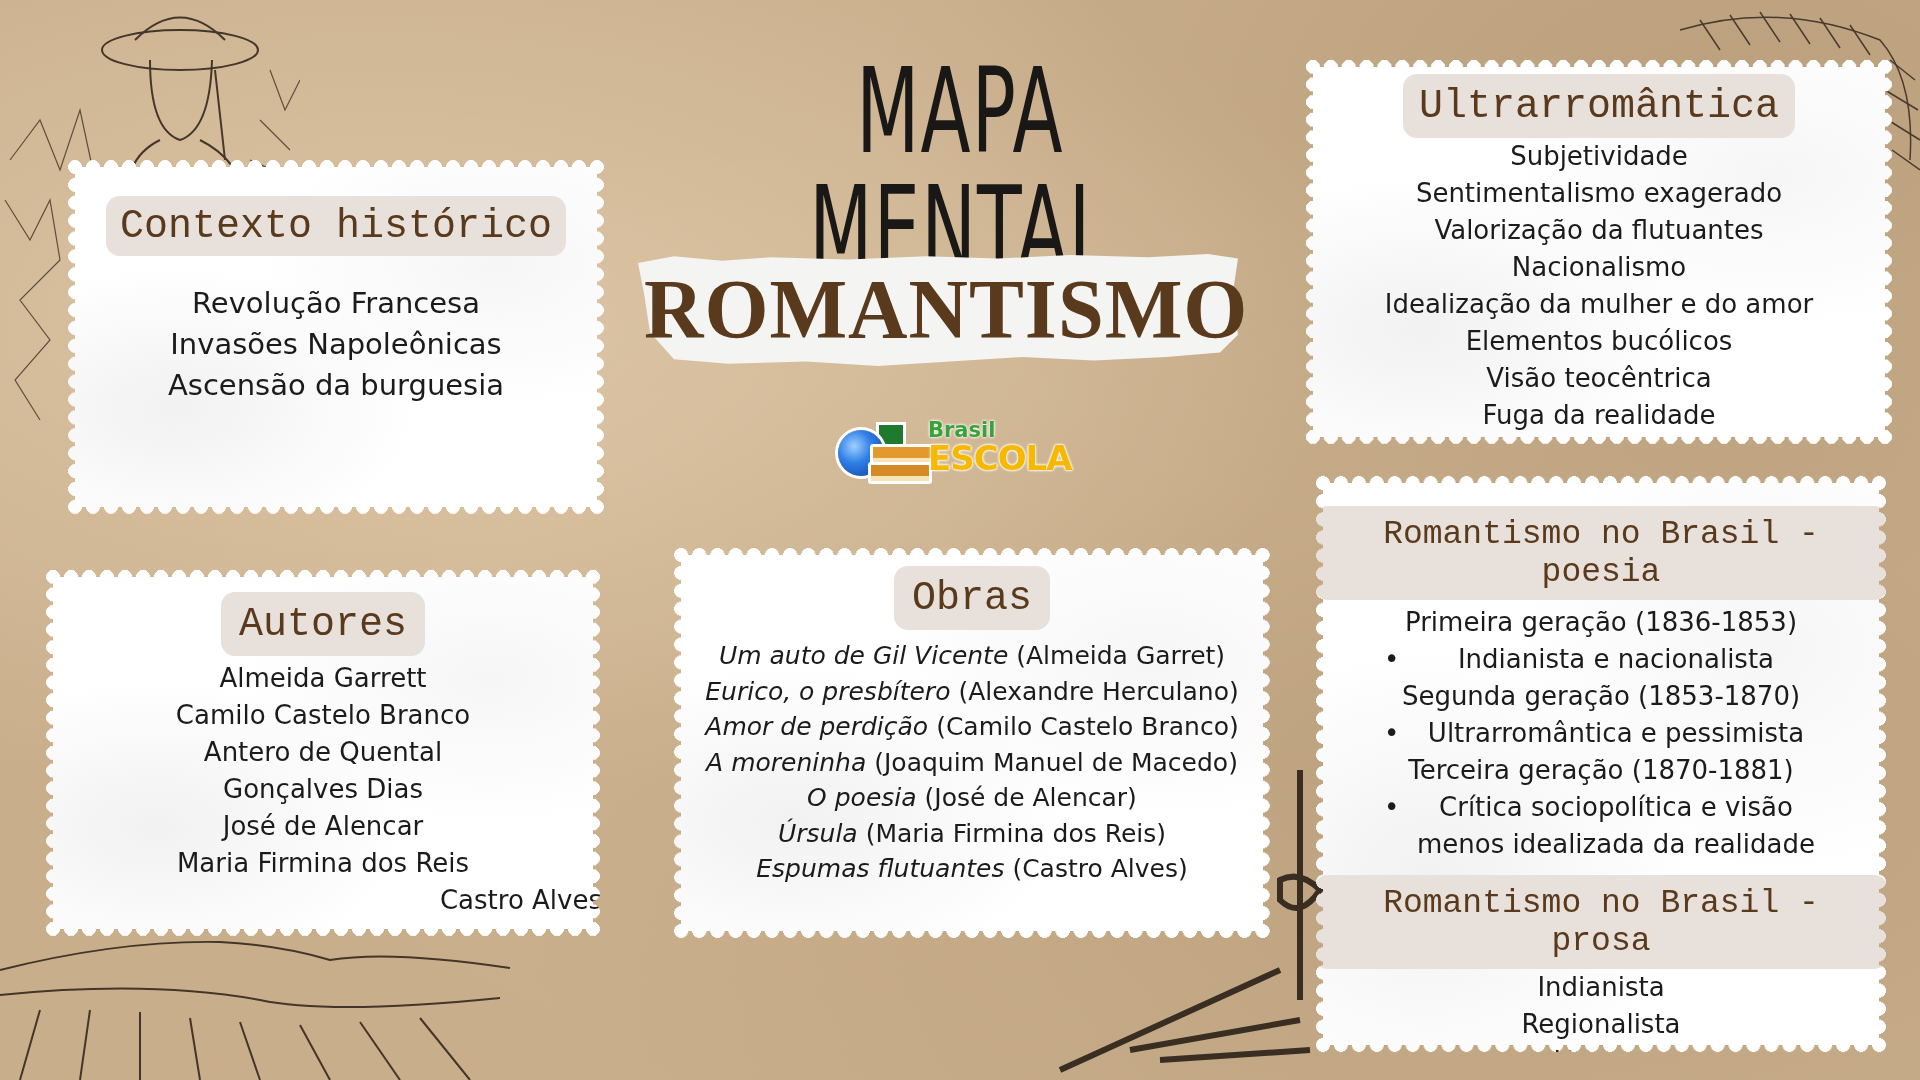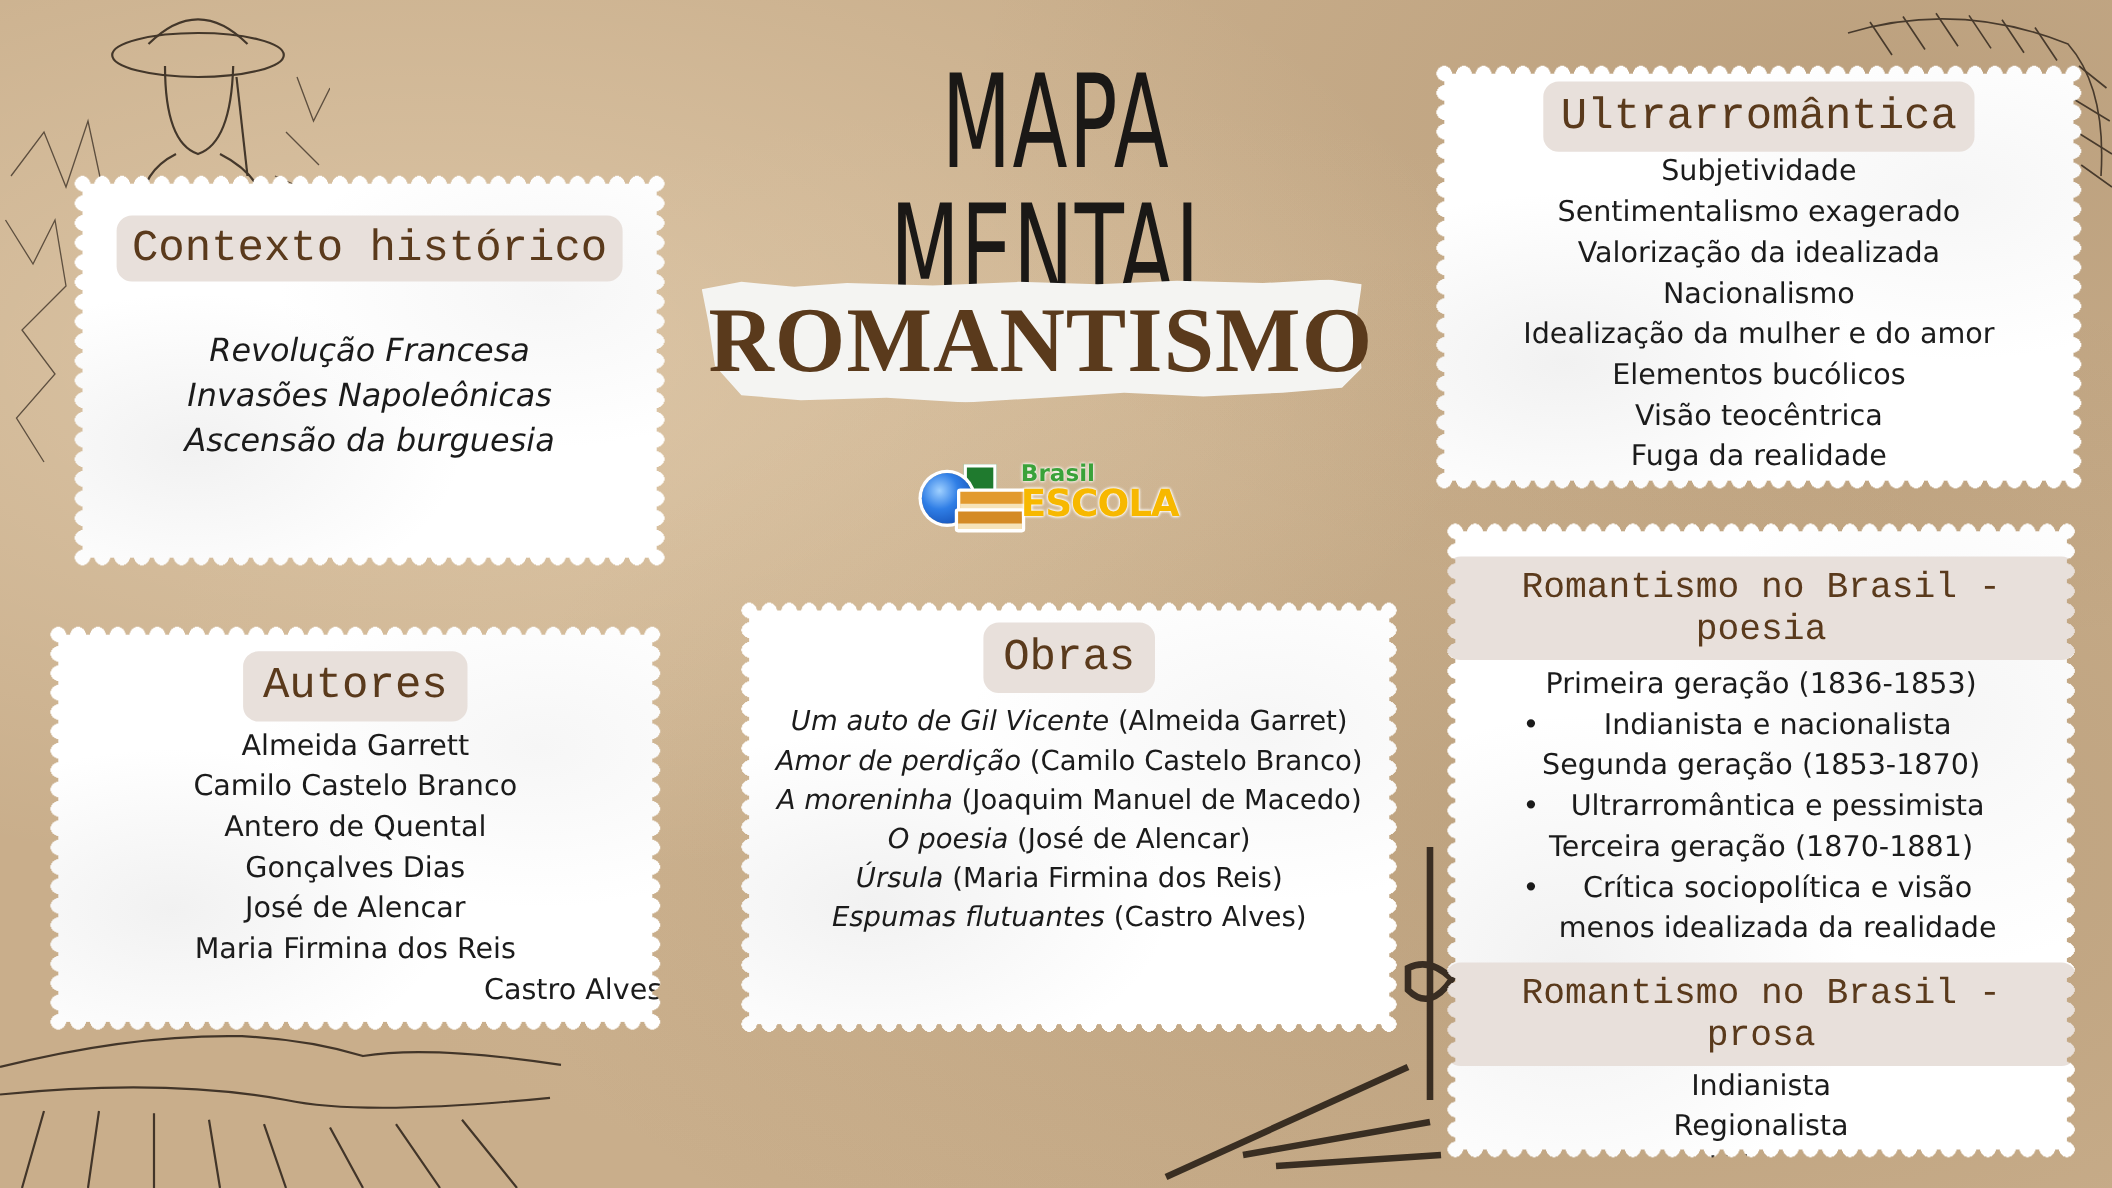--- a/index.html
+++ b/index.html
@@ -119,21 +119,21 @@
   <div class="abs green"></div>
   <div class="abs globe"></div>
   <div class="abs book1"></div>
   <div class="abs book2"></div>
   <div class="abs brasil">Brasil</div>
   <div class="abs escola">ESCOLA</div>
 </div>
 
 <div class="card" style="left:66px;top:158px;width:540px;height:358px;padding-top:38px;">
   <div class="pill" style="font-size:40px;">Contexto histórico</div>
-  <ul class="lines" style="margin-top:42px;font-style:italic;">
+  <ul class="lines" style="margin-top:27px;">
     <li style="font-size:29px;line-height:41px;">Revolução Francesa</li>
     <li style="font-size:29px;line-height:41px;">Invasões Napoleônicas</li>
     <li style="font-size:29px;line-height:41px;">Ascensão da burguesia</li>
   </ul>
 </div>
 
 <div class="card" style="left:44px;top:568px;width:558px;height:370px;padding-top:24px;">
   <div class="pill" style="font-size:40px;padding:10px 18px 8px;">Autores</div>
   <ul class="lines" style="margin-top:4px;">
     <li style="font-size:26px;line-height:37px;">Almeida Garrett</li>
@@ -143,34 +143,35 @@
     <li style="font-size:26px;line-height:37px;">José de Alencar</li>
     <li style="font-size:26px;line-height:37px;">Maria Firmina dos Reis</li>
     <li style="font-size:26px;line-height:37px;text-align:right;">Castro Alves</li>
   </ul>
 </div>
 
 <div class="card" style="left:672px;top:546px;width:600px;height:394px;padding-top:20px;">
   <div class="pill" style="font-size:40px;padding:10px 18px 8px;">Obras</div>
   <ul class="lines" style="margin-top:8px;">
     <li style="font-size:25px;line-height:35.5px;"><i>Um auto de Gil Vicente</i> <span>(Almeida Garret)</span></li>
+    <li style="font-size:25px;line-height:35.5px;"><i>Eurico, o presbítero</i> <span>(Alexandre Herculano)</span></li>
     <li style="font-size:25px;line-height:35.5px;"><i>Amor de perdição</i> <span>(Camilo Castelo Branco)</span></li>
     <li style="font-size:25px;line-height:35.5px;"><i>A moreninha</i> <span>(Joaquim Manuel de Macedo)</span></li>
     <li style="font-size:25px;line-height:35.5px;"><i>O poesia</i> <span>(José de Alencar)</span></li>
     <li style="font-size:25px;line-height:35.5px;"><i>Úrsula</i> <span>(Maria Firmina dos Reis)</span></li>
     <li style="font-size:25px;line-height:35.5px;"><i>Espumas flutuantes</i> <span>(Castro Alves)</span></li>
   </ul>
 </div>
 
 <div class="card" style="left:1304px;top:58px;width:590px;height:388px;padding-top:16px;">
   <div class="pill" style="font-size:40px;padding:10px 16px 8px;">Ultrarromântica</div>
   <ul class="lines" style="margin-top:0px;">
     <li style="font-size:26px;line-height:37px;">Subjetividade</li>
     <li style="font-size:26px;line-height:37px;">Sentimentalismo exagerado</li>
-    <li style="font-size:26px;line-height:37px;">Valorização da idealizada</li>
+    <li style="font-size:26px;line-height:37px;">Valorização da flutuantes</li>
     <li style="font-size:26px;line-height:37px;">Nacionalismo</li>
     <li style="font-size:26px;line-height:37px;">Idealização da mulher e do amor</li>
     <li style="font-size:26px;line-height:37px;">Elementos bucólicos</li>
     <li style="font-size:26px;line-height:37px;">Visão teocêntrica</li>
     <li style="font-size:26px;line-height:37px;">Fuga da realidade</li>
   </ul>
 </div>
 
 <div class="card" style="left:1314px;top:474px;width:574px;height:580px;padding-top:32px;">
   <div class="pill" style="font-size:33px;padding:10px 12px 8px;">Romantismo no Brasil - poesia</div>

